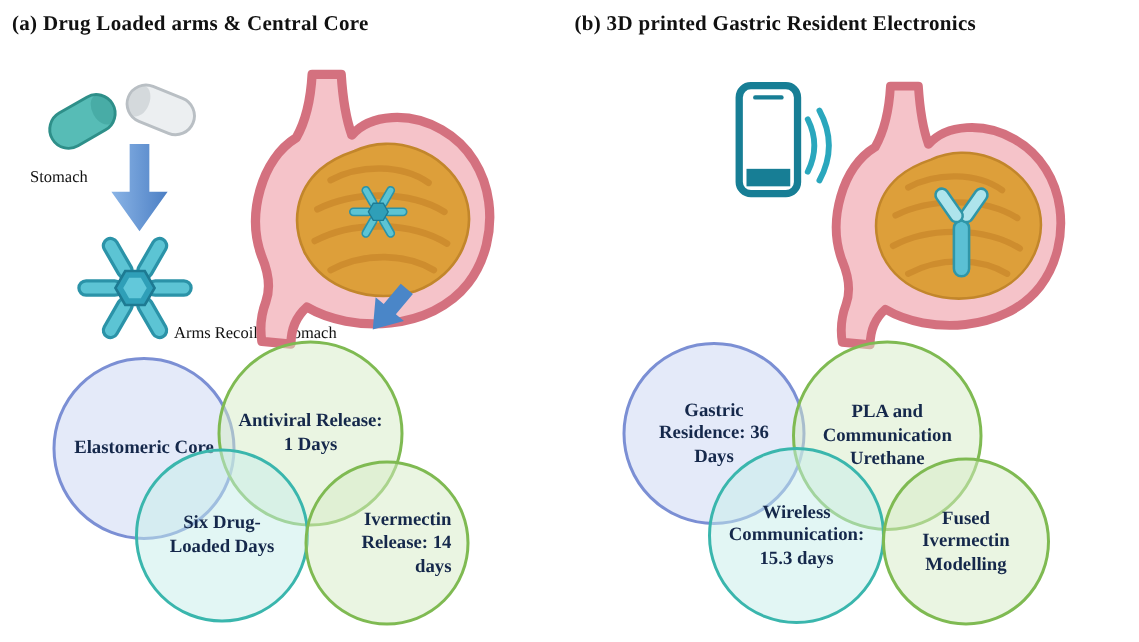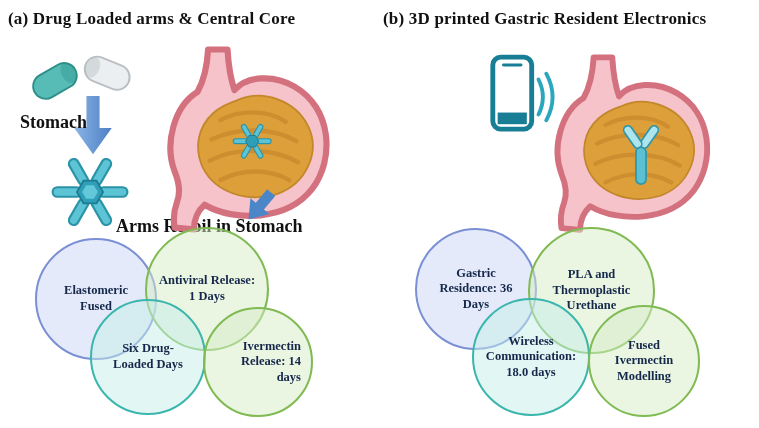--- a/index.html
+++ b/index.html
@@ -9,32 +9,32 @@
     width: 759px;
     height: 428px;
     background: #ffffff;
     overflow: hidden;
     font-family: "Liberation Serif", serif;
     color: #111111;
   }
   .panel-title {
     position: absolute;
     font-weight: bold;
-    font-size: 17px;
+    font-size: 14px;
     letter-spacing: 0.2px;
     color: #111111;
     white-space: nowrap;
   }
   #title-a { left: 8px;  top: 9px; }
   #title-b { left: 383px; top: 9px; }
 
   .small-label {
     position: absolute;
-    font-weight: bold;
-    font-size: 18px;
+    font-weight: normal;
+    font-size: 11px;
     color: #111111;
     white-space: nowrap;
   }
   #label-stomach { left: 20px;  top: 112px; }
   #label-recoil  { left: 116px; top: 216px; }
 
   .art { position: absolute; }
   #capsule-art   { left: 24px;  top: 44px;  width: 118px; height: 72px; }
   #arrow-down-art{ left: 72px;  top: 96px;  width: 42px;  height: 60px; }
   #star-art      { left: 46px;  top: 152px; width: 88px;  height: 80px; }
@@ -149,21 +149,21 @@
         </g>
         <polygon points="15,0 7.5,13 -7.5,13 -15,0 -7.5,-13 7.5,-13" fill="#2f9fb8" stroke="#1d7a92" stroke-width="2"></polygon>
       </g>
       <g transform="translate(122,180) rotate(40)">
         <polygon points="-6,-18 6,-18 6,2 14,2 0,22 -14,2 -6,2" fill="#4a86c8"></polygon>
       </g>
     </svg>
   </div>
 
   <div class="venn blue" id="venn-a1">
-    <span class="venn-label">Elastomeric Fused</span>
+    <span class="venn-label">Elastomeric Core</span>
   </div>
   <div class="venn green" id="venn-a2">
     <span class="venn-label">Antiviral Release: 1 Days</span>
   </div>
   <div class="venn teal" id="venn-a3">
     <span class="venn-label">Six Drug-Loaded Days</span>
   </div>
   <div class="venn green" id="venn-a4">
     <span class="venn-label">Ivermectin Release: 14 days</span>
   </div>
@@ -203,22 +203,22 @@
             </g>
         </g>
       </g>
     </svg>
   </div>
 
   <div class="venn blue" id="venn-b1">
     <span class="venn-label">Gastric Residence: 36 Days</span>
   </div>
   <div class="venn green" id="venn-b2">
-    <span class="venn-label">PLA and Thermoplastic Urethane</span>
+    <span class="venn-label">PLA and Communication Urethane</span>
   </div>
   <div class="venn teal" id="venn-b3">
-    <span class="venn-label">Wireless Communication: 18.0 days</span>
+    <span class="venn-label">Wireless Communication: 15.3 days</span>
   </div>
   <div class="venn green" id="venn-b4">
     <span class="venn-label">Fused Ivermectin Modelling</span>
   </div>
 
 </div>
 
 </body></html>

